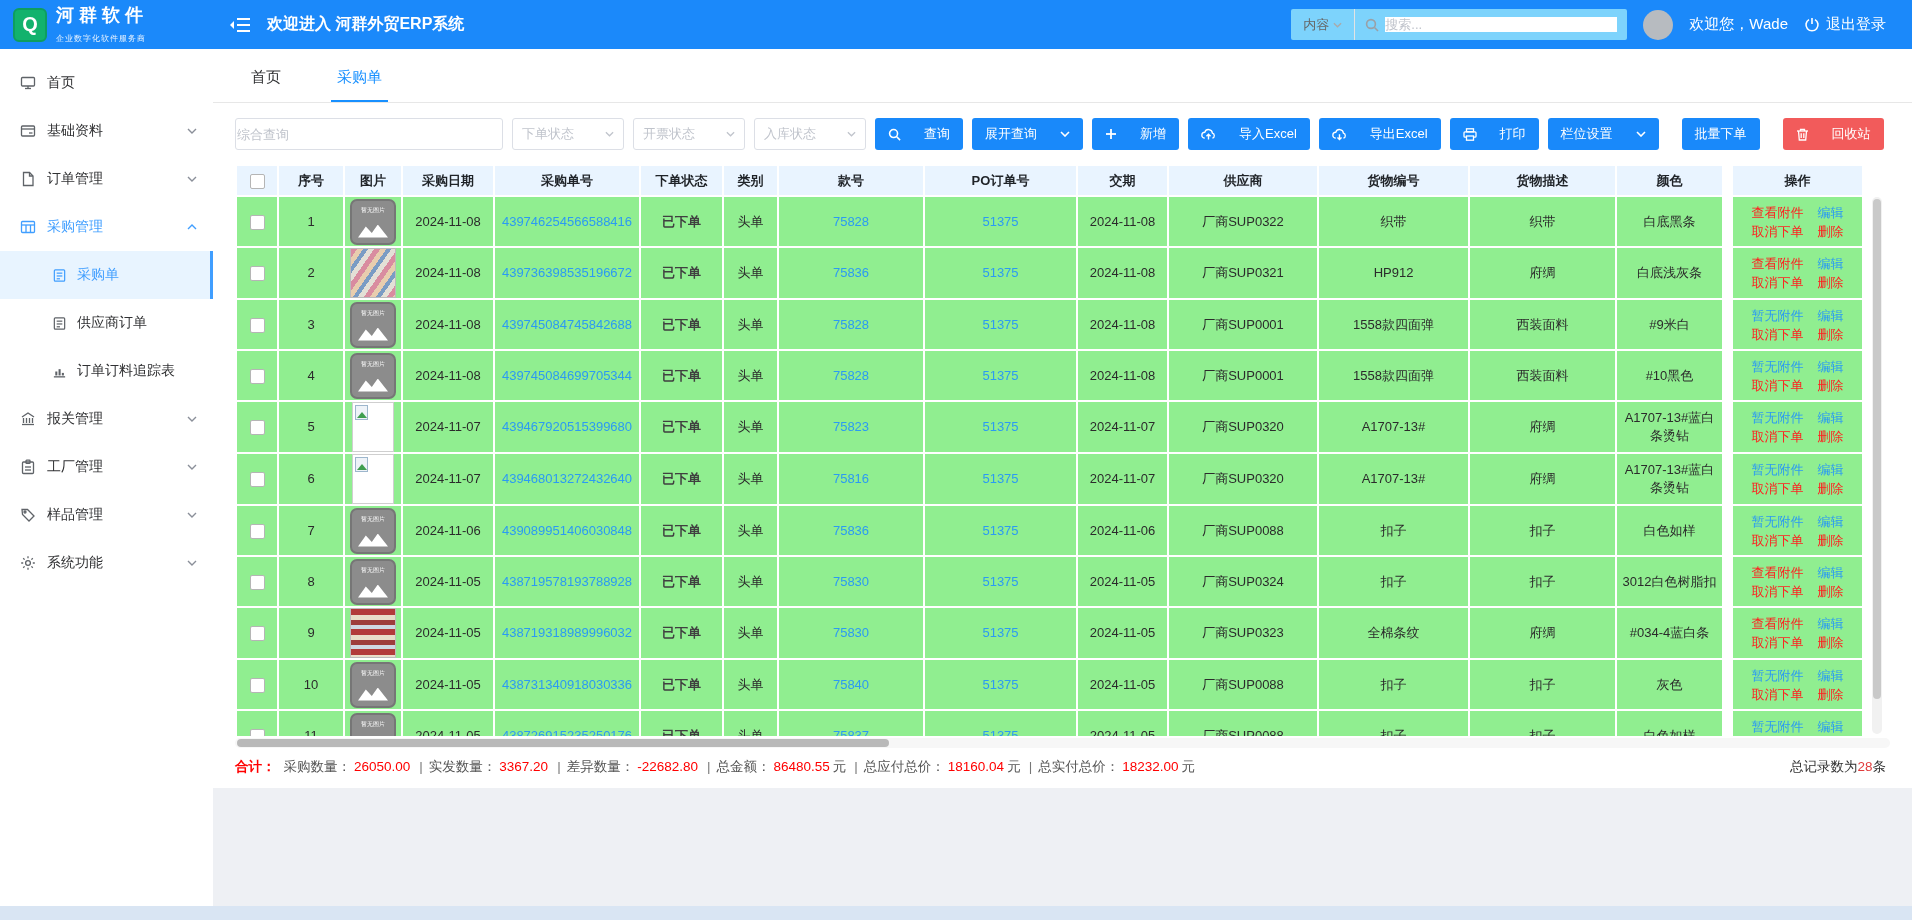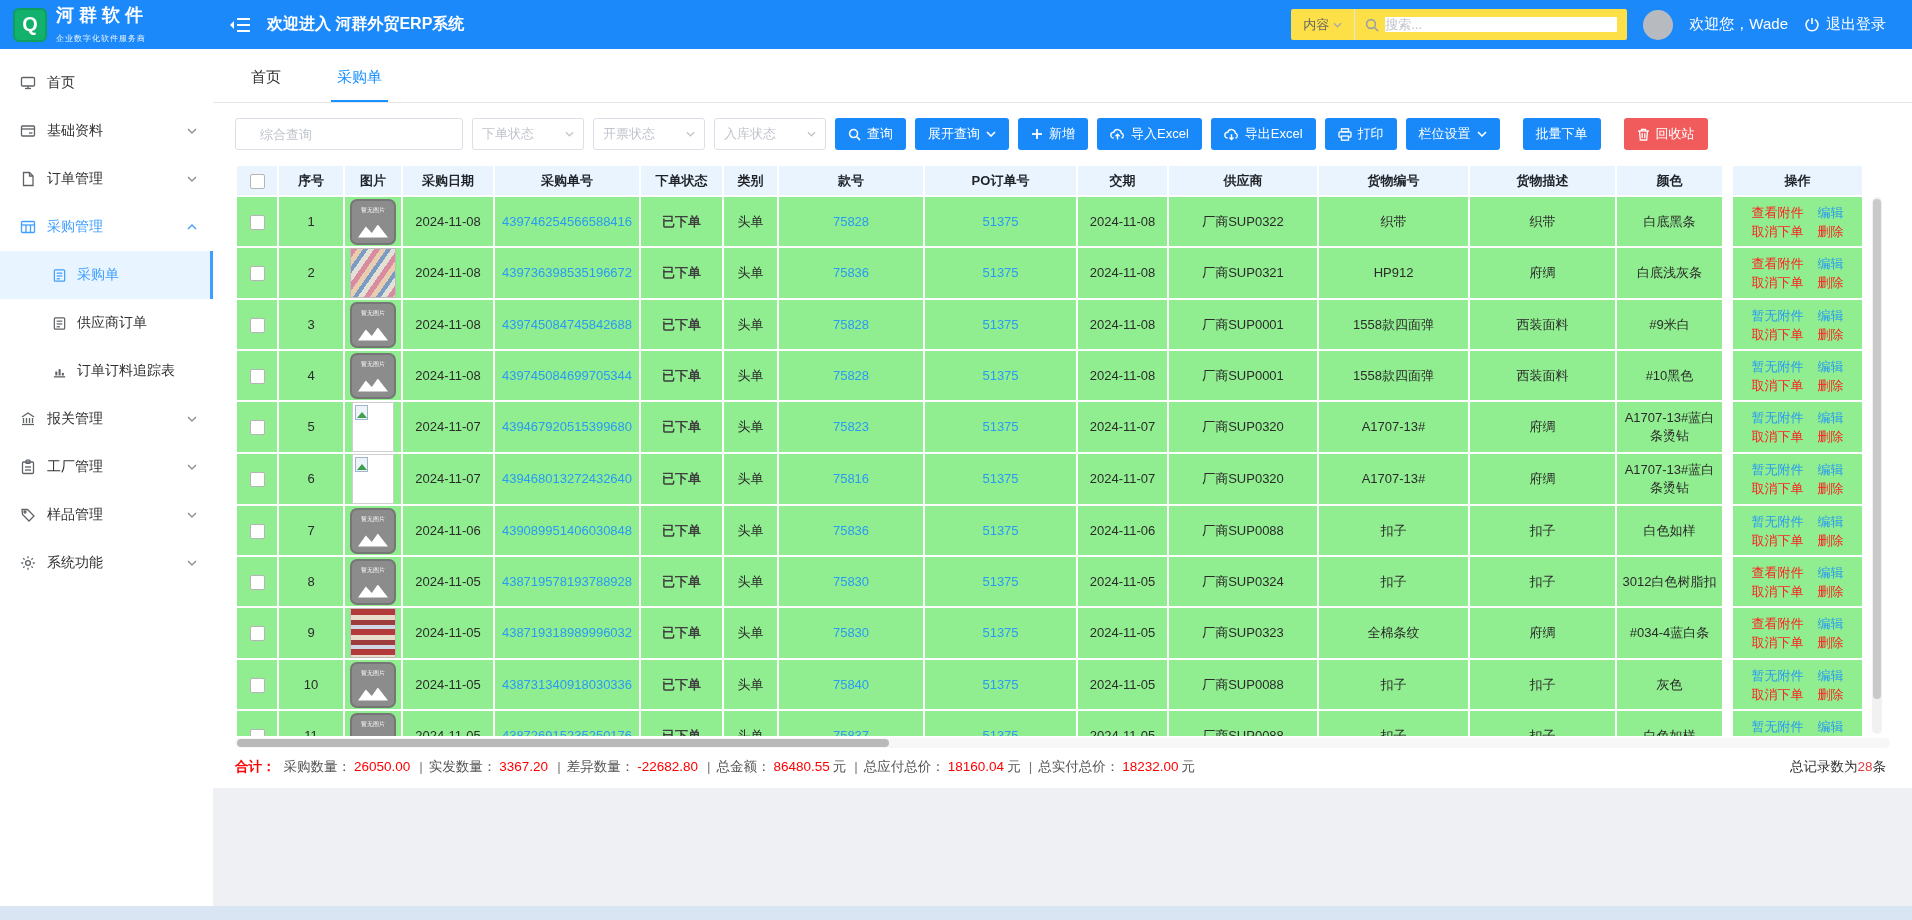--- a/index.html
+++ b/index.html
@@ -9,21 +9,21 @@
 
   
   .topbar { position:absolute; top:0; left:0; right:0; height:49px; background:#1b89fa; display:flex; align-items:center; color:#fff; z-index:20; }
   .logo { width:213px; flex:0 0 213px; display:flex; align-items:center; gap:9px; padding-left:13px; }
   .logo-icon { width:34px; height:34px; border-radius:6px; background:#12b26d; display:flex; align-items:center; justify-content:center; font-weight:bold; font-size:20px; color:#fff; border:2px solid #0e9e5f; }
   .logo-t1 { font-size:18px; font-weight:bold; letter-spacing:5px; line-height:20px; }
   .logo-t2 { font-size:8px; color:rgba(255,255,255,.9); letter-spacing:1px; margin-top:8px; }
   .collapse-btn { margin-left:16px; cursor:pointer; display:flex; align-items:center; }
   .welcome-title { font-size:16px; margin-left:16px; font-weight:bold; }
   .topbar-right { margin-left:auto; display:flex; align-items:center; gap:16px; padding-right:26px; }
-  .search-box { width:336px; height:31px; background:#fde047; border-radius:2px; display:flex; align-items:center; overflow:hidden; }
+  .search-box { width:336px; height:31px; background:#7dd3fc; border-radius:2px; display:flex; align-items:center; overflow:hidden; }
   .search-cat { flex:0 0 64px; display:flex; align-items:center; justify-content:center; gap:4px; font-size:13px; color:#666; border-right:1px solid #e3e3e3; height:100%; cursor:pointer; }
   .search-field { flex:1; display:flex; align-items:center; gap:6px; padding:0 10px; }
   .search-field input { border:none; outline:none; flex:1; font-size:13px; color:#333; font-family:inherit; }
   .search-field input::placeholder { color:#c0c4cc; }
   .avatar { width:30px; height:30px; border-radius:50%; background:#b7bbc0; flex:0 0 30px; }
   .greeting { font-size:15px; }
   .logout { display:flex; align-items:center; gap:6px; font-size:15px; cursor:pointer; }
 
   
   .sidebar { position:absolute; top:49px; left:0; bottom:0; width:213px; background:#fff; padding-top:10px; z-index:10; }
@@ -40,25 +40,25 @@
   
   .main { position:absolute; left:213px; top:49px; right:0; bottom:0; background:#eef0f4; }
   .tabbar { height:54px; background:#fff; border-bottom:1px solid #e7e7e7; display:flex; align-items:flex-end; padding-left:32px; gap:44px; }
   .tab { font-size:15px; color:#303133; padding:0 6px 13px 6px; cursor:pointer; border-bottom:2px solid transparent; }
   .tab.active { color:#1890ff; border-bottom-color:#1890ff; }
 
   .content { background:#fff; height:685px; padding:15px 22px 0 22px; }
 
   
   .toolbar { display:flex; align-items:center; gap:9px; }
-  .tb-input { width:228px; height:32px; border:1px solid #dcdfe6; border-radius:3px; padding:0 24px; font-size:13px; color:#333; outline:none; font-family:inherit; }
+  .tb-input { width:268px; height:32px; border:1px solid #dcdfe6; border-radius:3px; padding:0 1px; font-size:13px; color:#333; outline:none; font-family:inherit; }
   .tb-input::placeholder { color:#c0c4cc; }
   .tb-select { width:112px; height:32px; border:1px solid #dcdfe6; border-radius:3px; display:flex; align-items:center; justify-content:space-between; padding:0 9px; color:#c0c4cc; font-size:13px; cursor:pointer; background:#fff; }
   .tb-select .chev { color:#c0c4cc; display:flex; }
-  .btn { height:32px; background:#1989fa; color:#fff; border:none; border-radius:3px; padding:0 13px; font-size:13px; display:inline-flex; align-items:center; gap:6px; cursor:pointer; font-family:inherit; white-space:nowrap; }
+  .btn { height:32px; background:#1989fa; color:#fff; border:none; border-radius:3px; padding:0 13px; font-size:13px; display:inline-flex; align-items:center; gap:23px; cursor:pointer; font-family:inherit; white-space:nowrap; }
   .btn.danger { background:#f25b5b;justify-content:flex-end; }
   .gap-l { margin-left:14px; }
 
   
   .table-wrap { margin-top:14px; position:relative; height:572px; overflow:hidden; }
   table { border-collapse:collapse; table-layout:fixed; width:1627px; }
   thead th { background:#e9f4ff; height:31px; font-size:13px; font-weight:bold; color:#1f2328; border:2px solid #fff; padding:0 2px; }
   tbody td { background:#90EE90; height:51px; border:2px solid #fff; text-align:center; font-size:13px; color:#2b2b2b; padding:0 4px; line-height:1.35; }
   th.c-spacer, td.c-spacer { background:#fff; border-left:1px solid #e2e2e2; border-right:1px solid #e2e2e2; padding:0; }
   .link { color:#2b9af3; text-decoration:none; cursor:pointer; }

